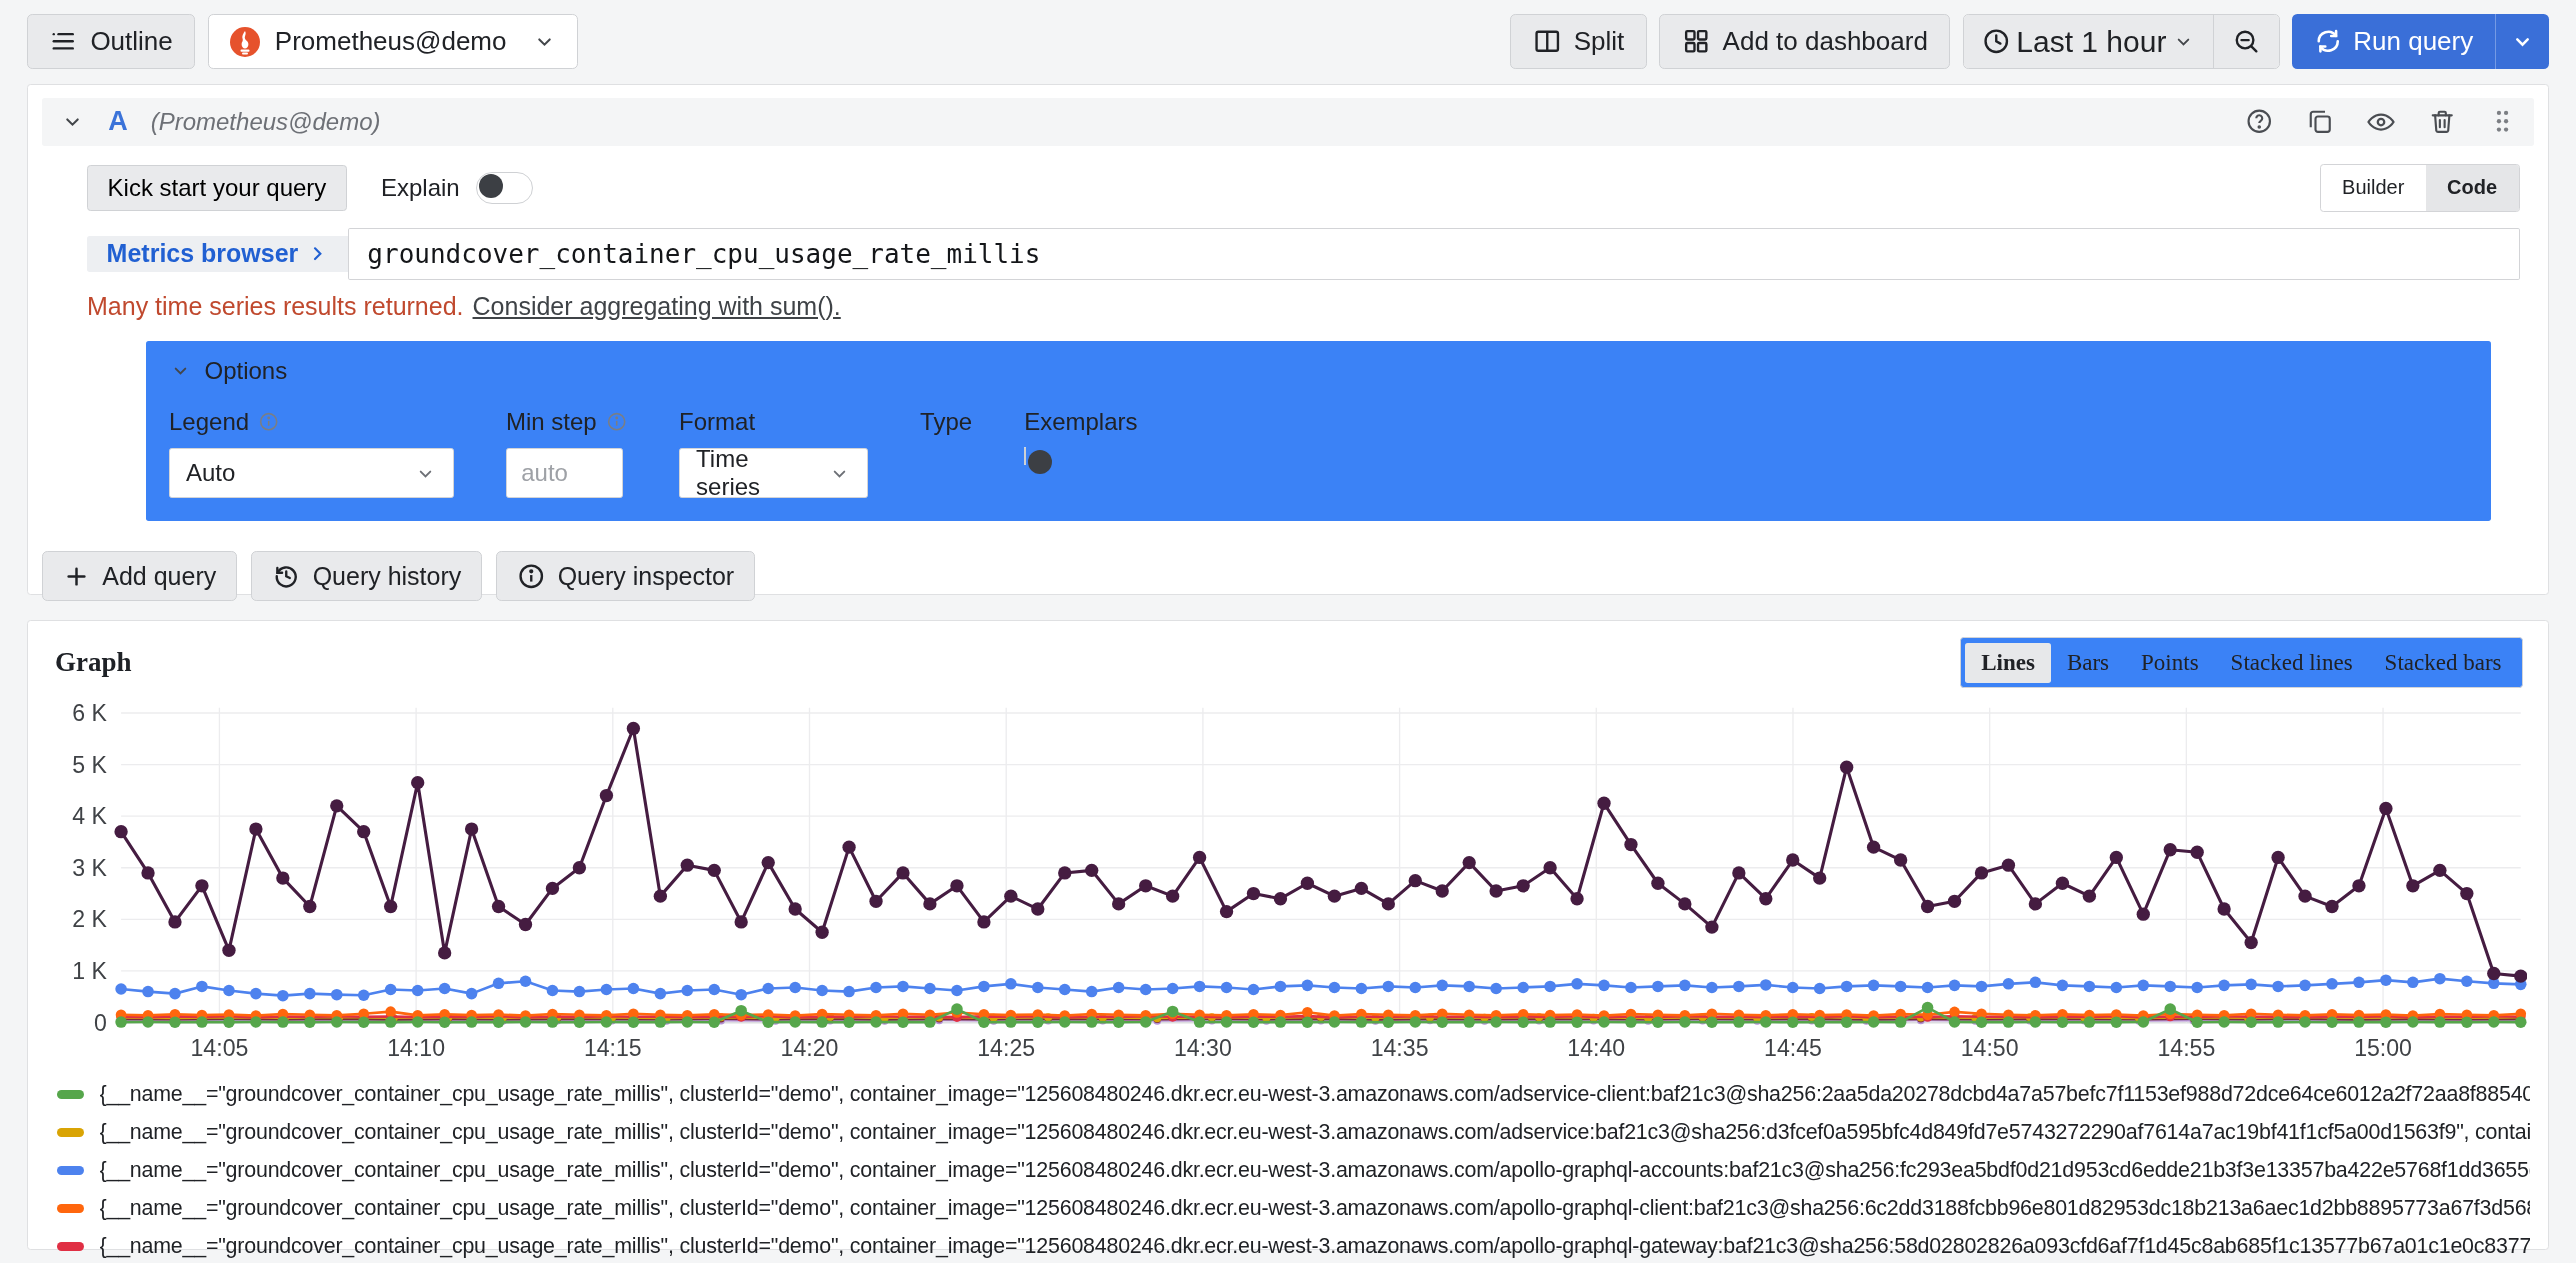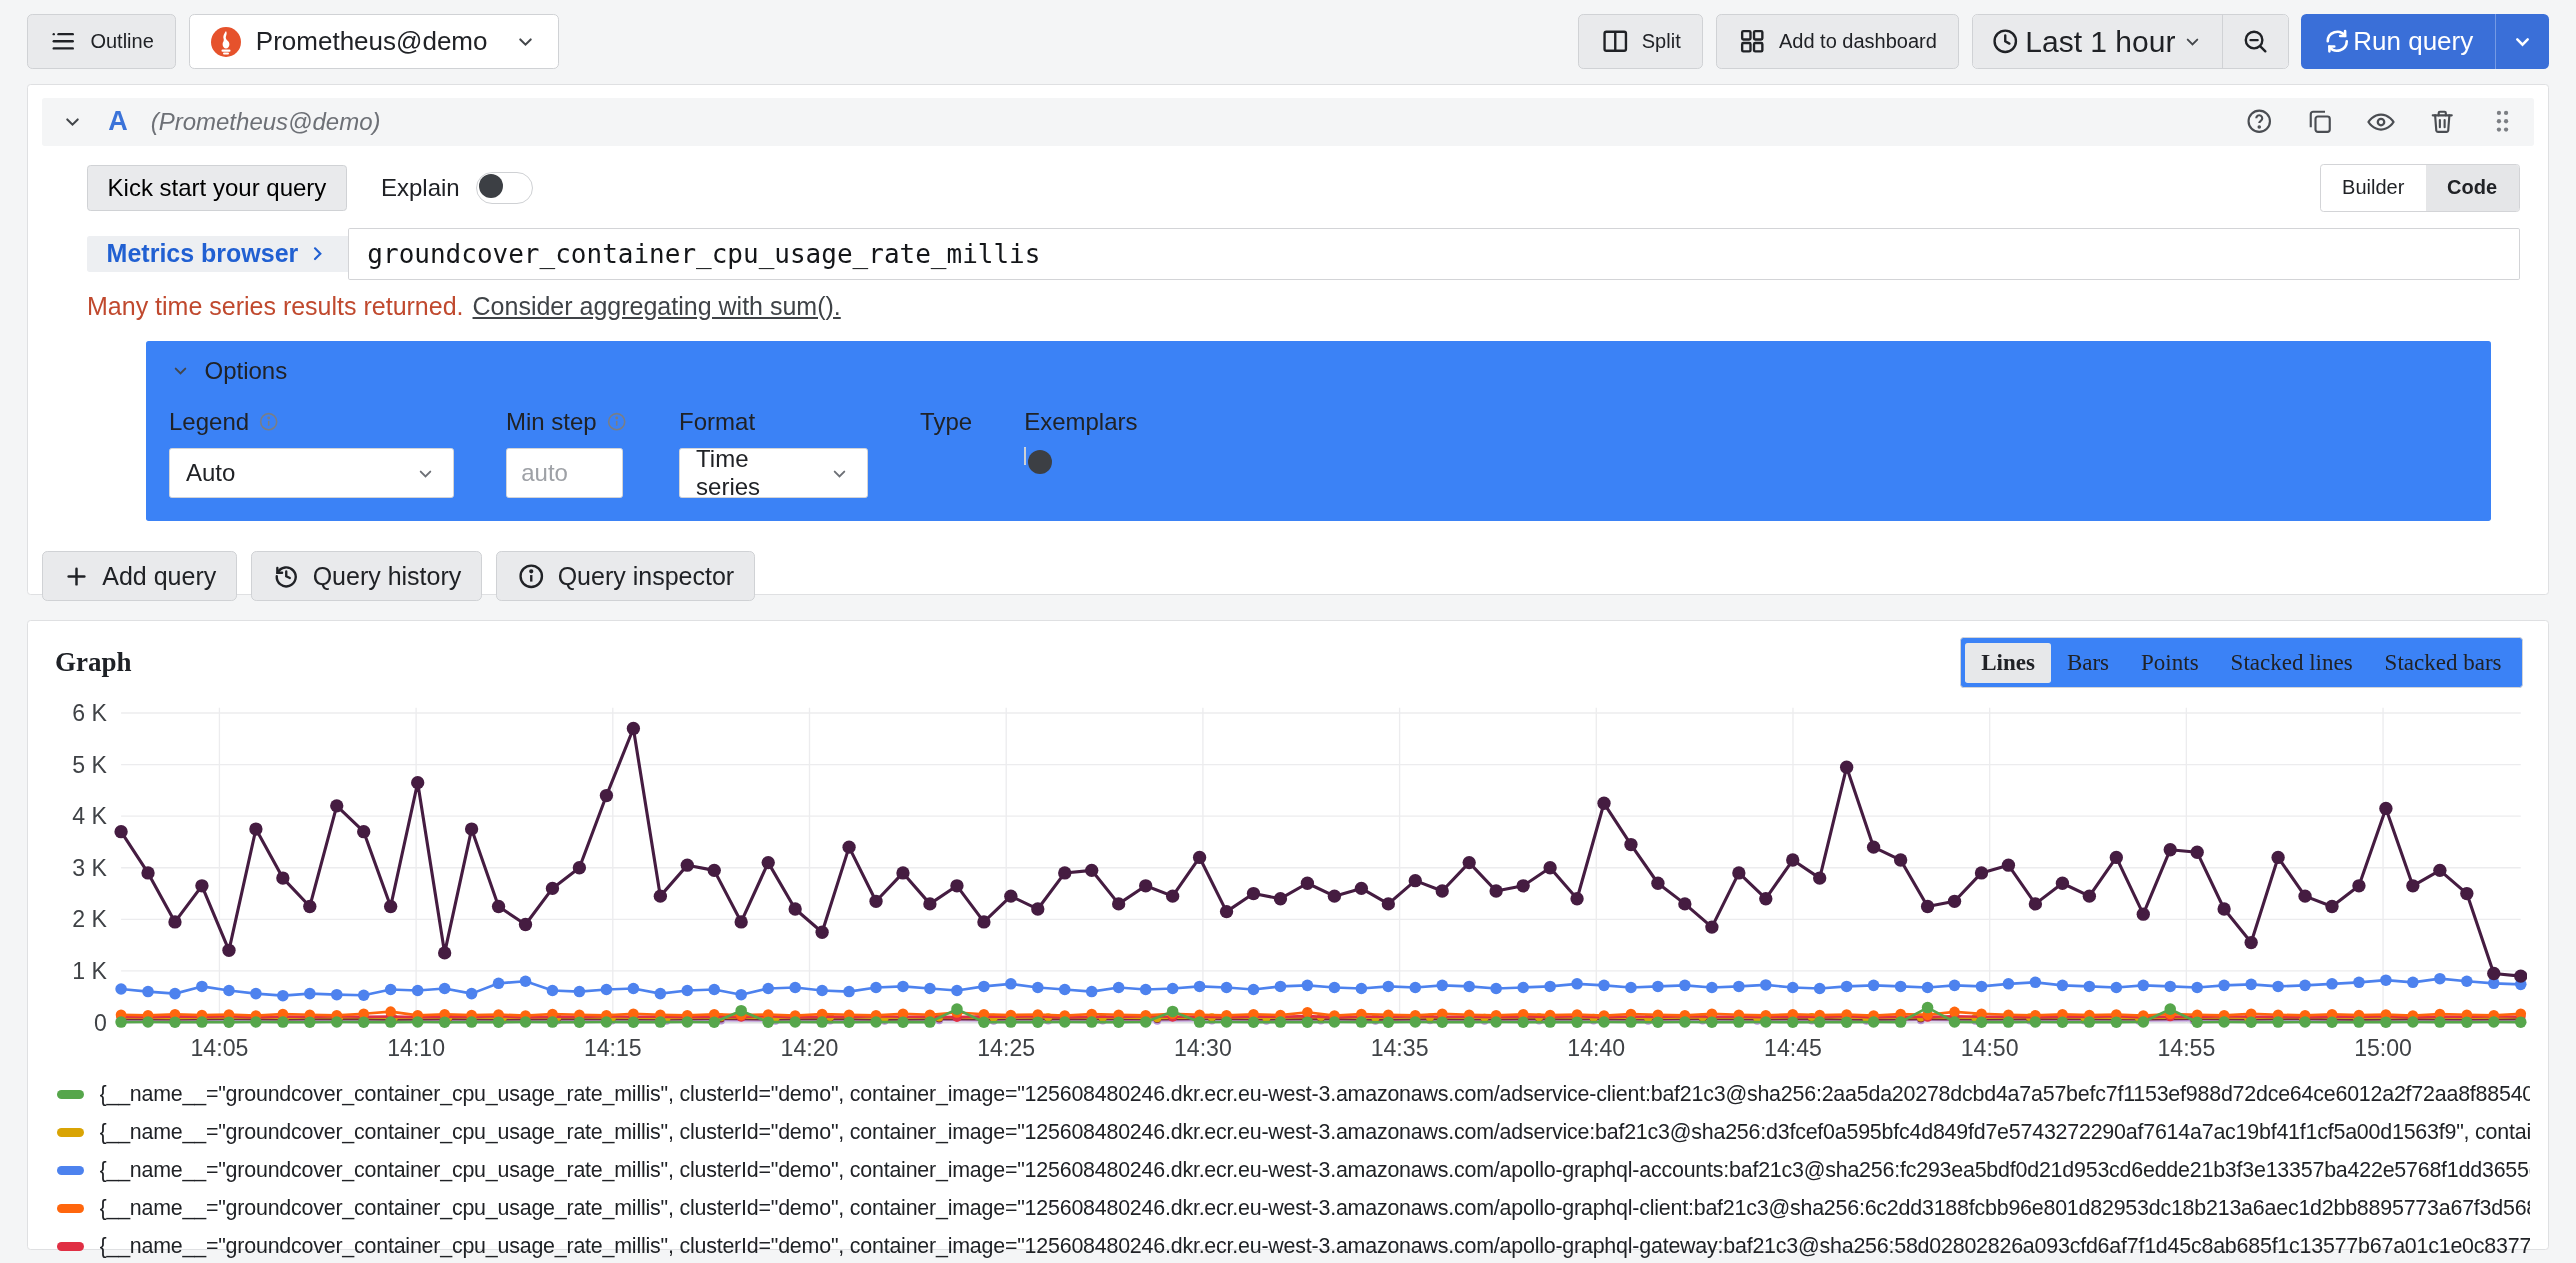--- a/index.html
+++ b/index.html
@@ -1,37 +1,37 @@
 <!DOCTYPE html>
 <html style="font-size:14.2px"><head>
 <meta charset="utf-8">
 <style>
   * { margin:0; padding:0; box-sizing:border-box; }
   html,body { width:2576px; height:1264px; background:#f4f5f6; font-family:"Liberation Sans", sans-serif; color:#202226; overflow:hidden; }
 
   
   .btn { display:inline-flex; align-items:center; gap:12.5px; height:55px; padding:0 21.4px;
          background:#e9eaec; border:0.9px solid #d0d2d5; border-radius:5.3px;
-         font-size:20px; font-weight:500; color:#202226; cursor:pointer; white-space:nowrap; }
+         font-size:26px; font-weight:500; color:#202226; cursor:pointer; white-space:nowrap; }
   .icon { display:inline-flex; align-items:center; justify-content:center; flex:none; }
   .icon svg { display:block; }
   .toggle { position:relative; width:57px; height:32px; border:1.8px solid #cfd1d4; border-radius:16px; background:#ffffff; cursor:pointer; flex:none; }
   .toggle .knob { position:absolute; left:2.7px; top:1.8px; width:24px; height:24px; border-radius:50%; background:#3c3f44; }
 
   
   .toolbar { position:absolute; left:27px; right:27px; top:14.2px; height:55px; display:flex; align-items:center; gap:12.5px; }
   .ds-picker { display:flex; align-items:center; gap:14.2px; height:55px; padding:0 20px; width:370px;
                background:#ffffff; border:0.9px solid #d0d2d5; border-radius:5.3px; font-size:26px; font-weight:500; cursor:pointer; }
   .ds-picker .chev { margin-left:auto; }
   .toolbar-right { margin-left:auto; display:flex; align-items:center; gap:12.5px; }
   .time-group { display:flex; height:55px; border:0.9px solid #d0d2d5; border-radius:5.3px; overflow:hidden; }
   .time-group .seg { display:flex; align-items:center; gap:6px; padding:0 18px; background:#e9eaec; font-size:30px; font-weight:500; cursor:pointer; }
   .time-group .seg + .seg { border-left:0.9px solid #d0d2d5; }
   .run-btn { display:flex; height:55px; border-radius:5.3px; overflow:hidden; background:#3a6fd8; color:#ffffff; cursor:pointer; }
-  .run-btn .main { display:flex; align-items:center; gap:2px; padding:0 21.4px; font-size:26px; font-weight:500; }
+  .run-btn .main { display:flex; align-items:center; gap:11px; padding:0 21.4px; font-size:26px; font-weight:500; }
   .run-btn .caret { display:flex; align-items:center; padding:0 14.2px; border-left:0.9px solid rgba(255,255,255,0.3); }
 
   
   .card { position:absolute; left:27px; right:27px; background:#ffffff; border:0.9px solid #dfe0e2; border-radius:3.6px; }
   #query-card { top:84px; height:511px; }
   .q-header { margin:12.5px 14.2px 0 14.2px; height:48px; background:#f4f5f6; border-radius:2.7px;
               display:flex; align-items:center; gap:23px; padding:0 18px; }
   .ref-id { color:#3b73d9; font-size:27px; font-weight:600; }
   .ds-hint { color:#6d7076; font-size:24px; font-style:italic; }
   .q-header-icons { margin-left:auto; display:flex; align-items:center; gap:32px; color:#4a4d52; }

